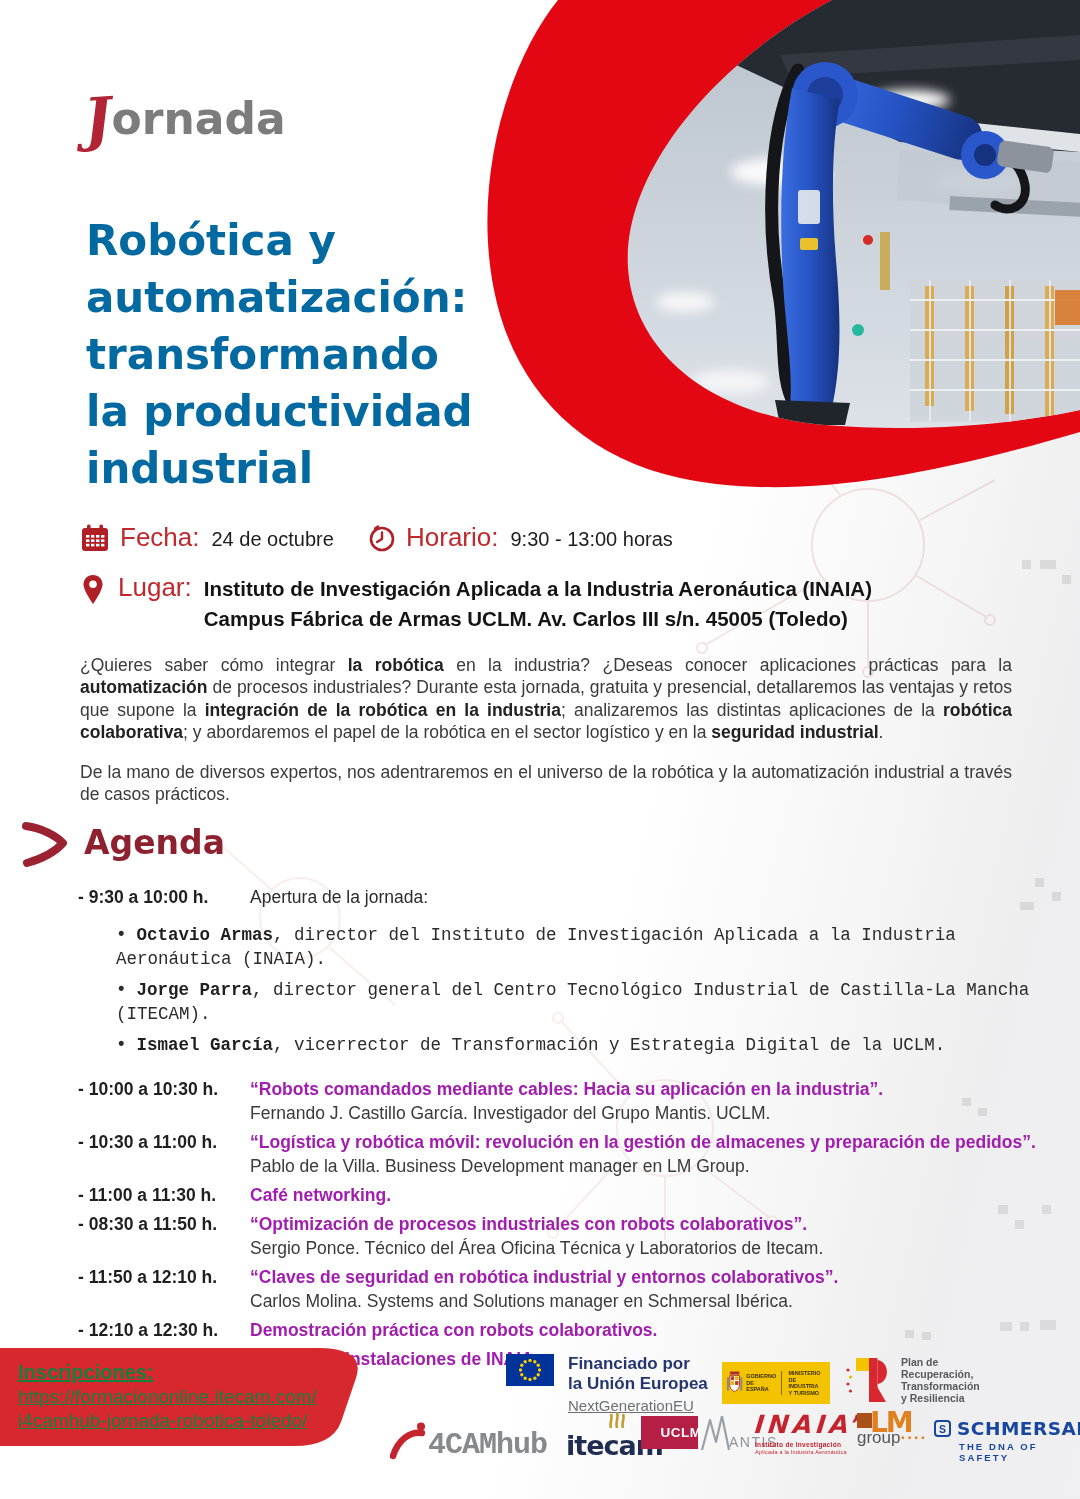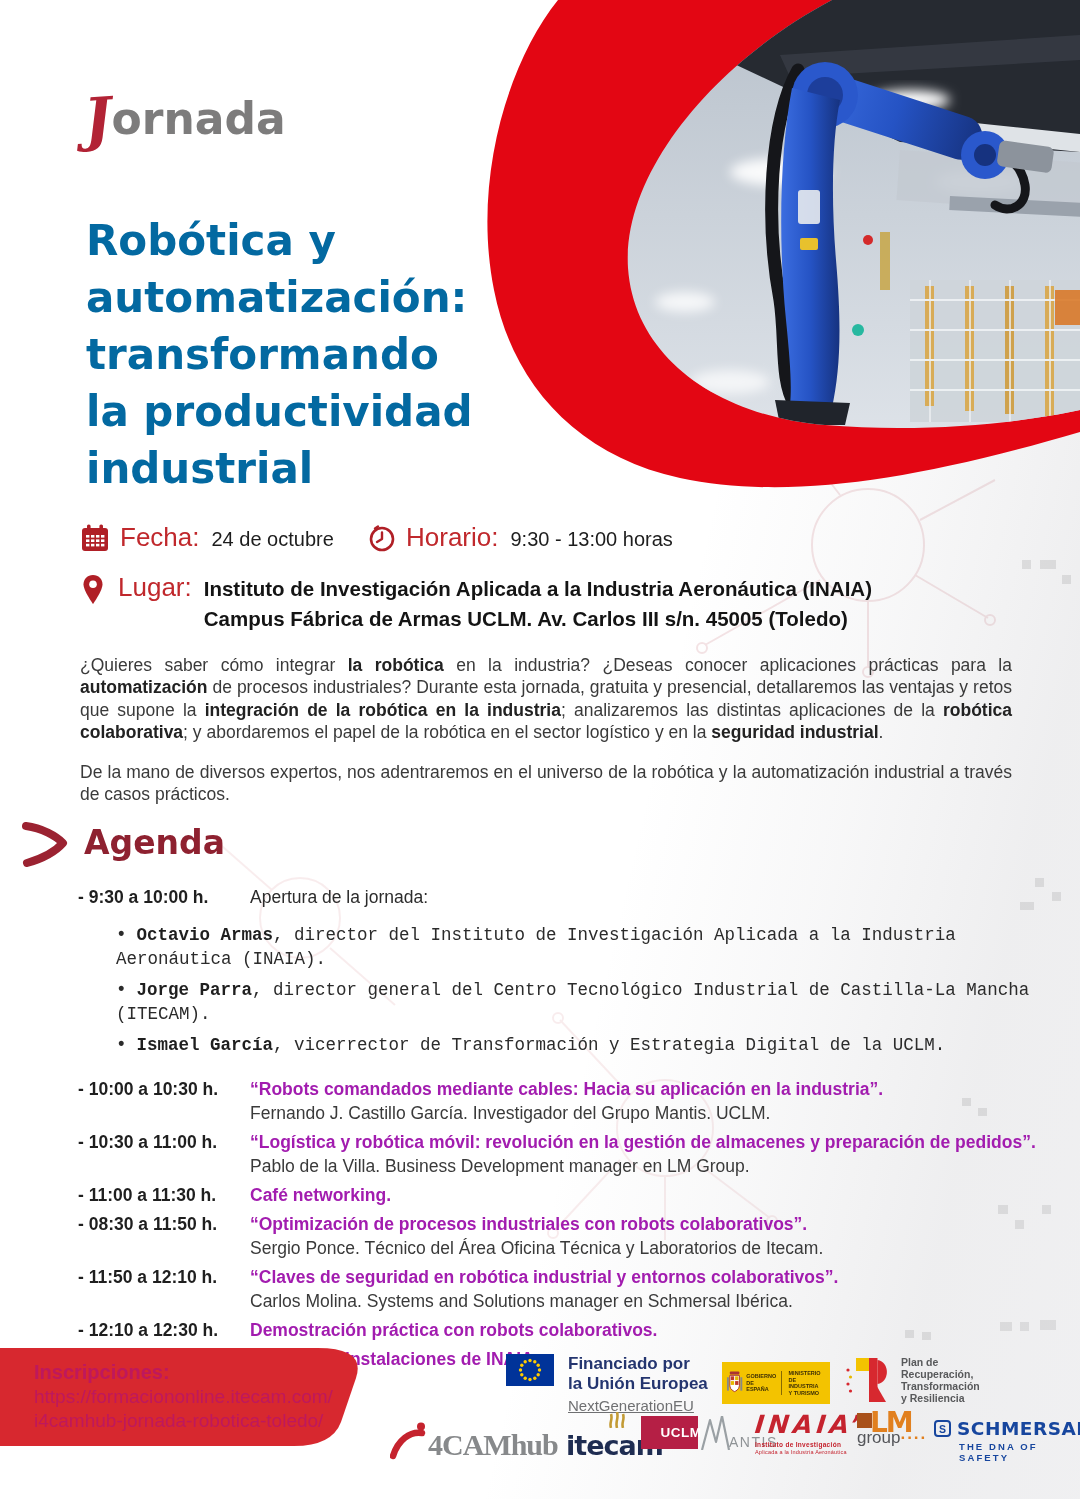--- a/index.html
+++ b/index.html
@@ -58,42 +58,42 @@
   .ag-title-b { font-weight:bold; color:#a21caf; white-space:nowrap; }
   .ag-speaker { display:block; line-height:24px; color:#3a3a3a; }
   .ag-bullets { margin:14px 0 20px 38px;font-family:Liberation Mono, monospace; }
   .ag-bullet { line-height:24px; margin-bottom:7px; }
   .b-dot { font-weight:bold; margin-right:10px; }
   .b-name { color:#1f1f1f; }
 
   
   .inscripcion { position:absolute; left:0; top:1348px; width:372px; height:98px; z-index:3; }
   .inscripcion svg { position:absolute; inset:0; }
-  .ins-text { position:absolute; left:34px; top:11px; color:#be185d; }
+  .ins-text { position:absolute; left:18px; top:11px; color:#15803d;text-decoration:underline; }
   .ins-label { font-weight:bold; font-size:20px; line-height:26px; }
   .ins-url { font-size:19px; line-height:24px; }
 
   
   .footer { position:absolute; inset:0; z-index:3; font-family:"Liberation Sans", sans-serif; }
   .eu-block { position:absolute; left:506px; top:1354px; display:flex; align-items:flex-start; }
   .eu-text { margin-left:14px; }
   .eu-bold { font-weight:bold; color:#24356f; font-size:17px; line-height:20px; }
   .eu-gray { color:#6f7072; font-size:15px; line-height:20px; margin-top:2px;text-decoration:underline; }
 
   .gob-block { position:absolute; left:722px; top:1362px; width:108px; height:42px;
     background:#f3c300; display:flex; align-items:center; padding:2px 4px; }
   .gob-text { font-size:5.5px; font-weight:bold; color:#3d2f05; line-height:6.5px; margin-left:3px; }
   .gob-sep { width:1px; height:24px; background:#3d2f05; margin:0 4px; opacity:.6; }
 
   .tr-block { position:absolute; left:845px; top:1356px; display:flex; align-items:center; }
   .plan-text { margin-left:8px; font-size:10.5px; font-weight:bold; color:#58595b; line-height:12px; }
 
   .logo-row { position:absolute; left:0; top:1408px; width:1080px; height:70px; }
   .l-i4cam { position:absolute; left:390px; top:14px; display:flex; align-items:flex-end; }
-  .i4cam-text { font-family:Liberation Serif, serif; font-weight:bold; font-size:30px;
+  .i4cam-text { font-family:Liberation Mono, monospace; font-weight:bold; font-size:30px;
     color:#87898b; line-height:30px; margin-left:2px; letter-spacing:-1px; }
   .l-itecam { position:absolute; left:566px; top:4px; text-align:center; }
   .itecam-text { font-family:"DejaVu Sans", sans-serif; font-weight:bold; font-size:27px;
     color:#1f2d52; line-height:27px; letter-spacing:-1px; }
   .l-uclm { position:absolute; left:641px; top:8px; width:57px; height:33px; background:#b51f45;
     display:flex; align-items:center; justify-content:center; }
   .uclm-text { color:#ffffff; font-weight:bold; font-size:13.5px; letter-spacing:0.5px; margin-left:3px;padding-left:20px; }
   .l-mantis { position:absolute; left:699px; top:8px; display:flex; align-items:flex-end; }
   .mantis-text { color:#8f9396; font-size:14px; letter-spacing:1.5px; line-height:15px; margin-left:-4px; }
   .l-inaia { position:absolute; left:755px; top:4px; }

